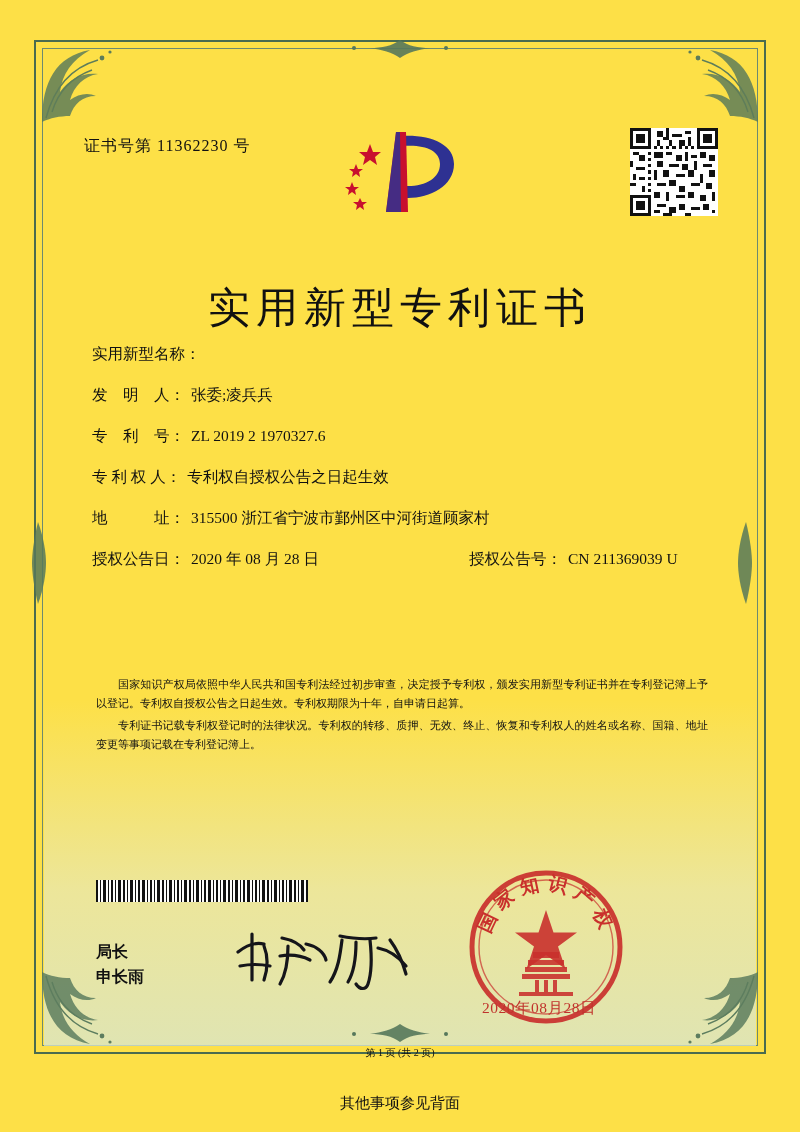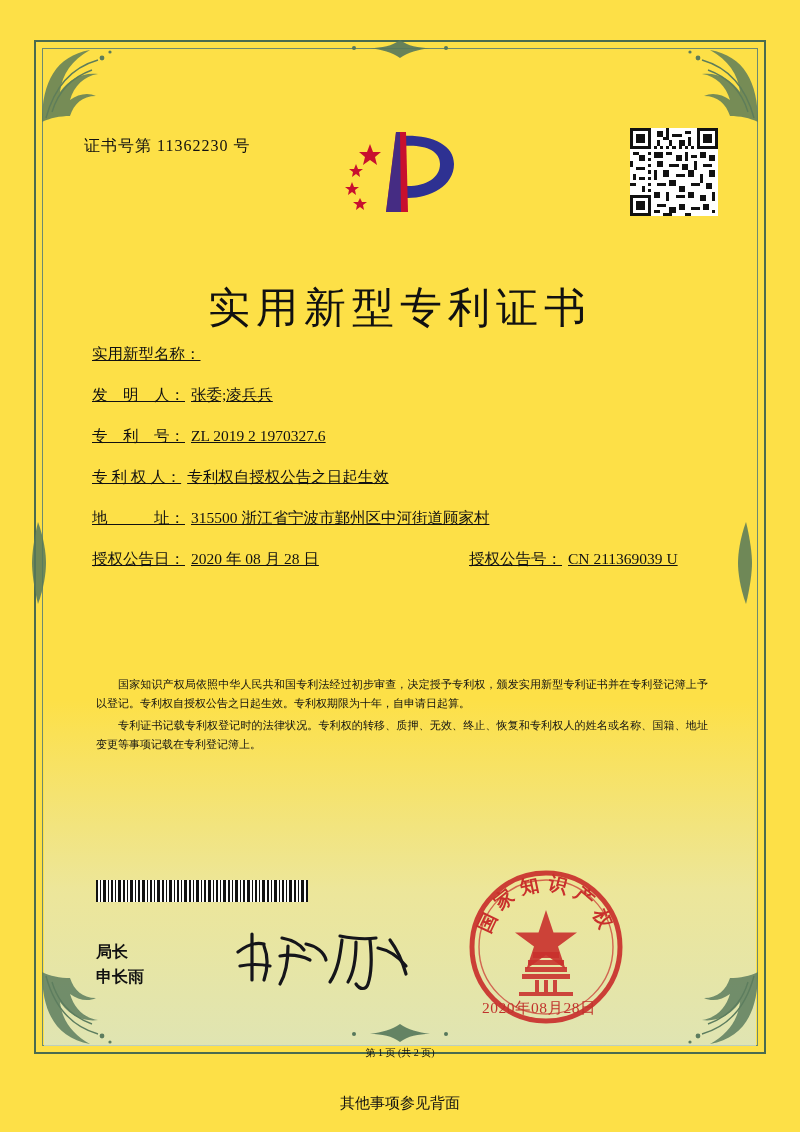--- a/index.html
+++ b/index.html
@@ -105,21 +105,20 @@
     position: absolute;
     left: 92px; top: 345px;
     width: 620px;
     font-size: 15.5px;
     line-height: 1.2;
   }
   .row {
     display: flex;
     align-items: flex-start;
     margin-bottom: 22.5px;
-    text-decoration: underline;
   }
   .row .lbl {
     flex: 0 0 auto;
     white-space: pre;
   }
   .row .val {
     flex: 1 1 auto;
     padding-left: 6px;
   }
   .row.two .val1 {

